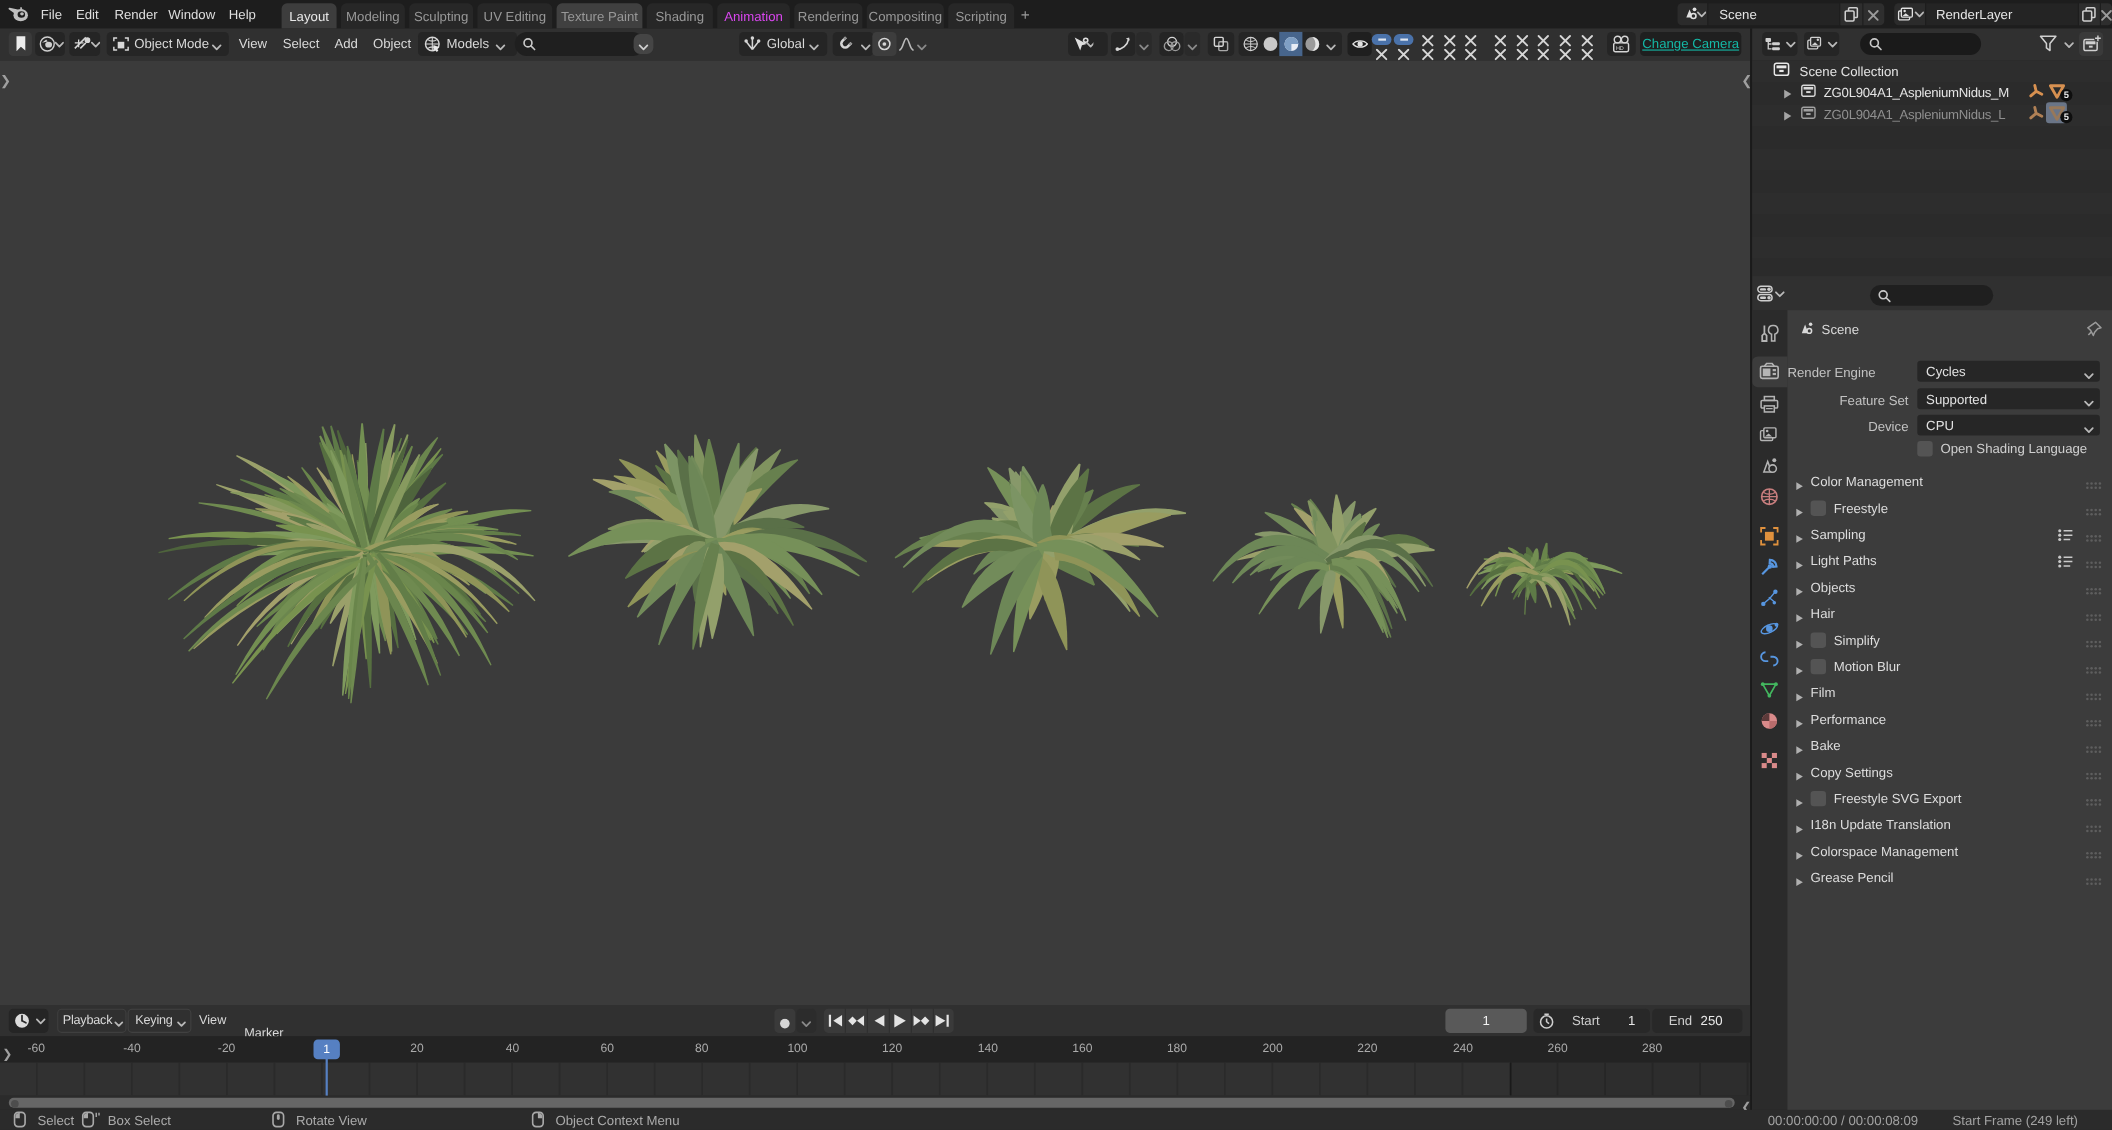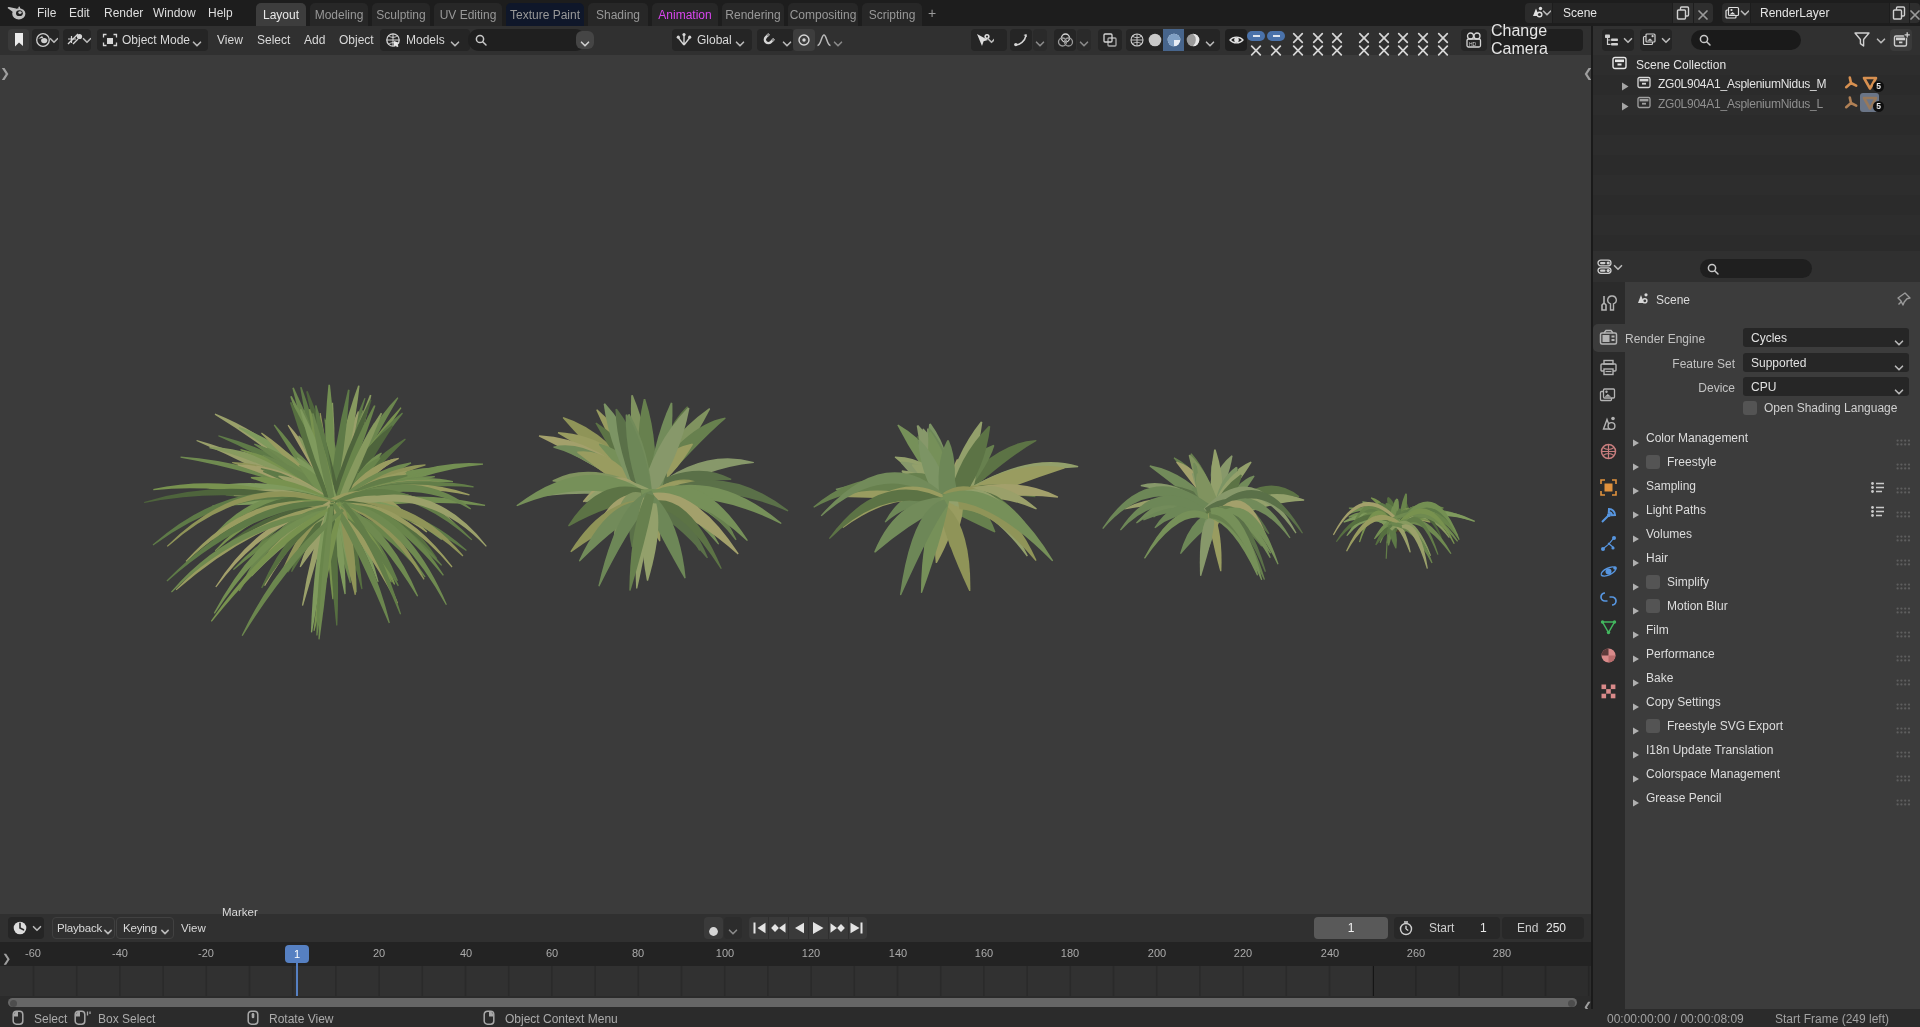--- a/index.html
+++ b/index.html
@@ -28,21 +28,21 @@
     </div>
     <div class="abs" style="left:310px;top:3px;width:58px;height:23px;background:#272727;border-radius:5px 5px 0 0;display:flex;align-items:center;justify-content:center;">
       <span style="font-size:12px;color:#989898;">Modeling</span>
     </div>
     <div class="abs" style="left:372px;top:3px;width:58px;height:23px;background:#272727;border-radius:5px 5px 0 0;display:flex;align-items:center;justify-content:center;">
       <span style="font-size:12px;color:#989898;">Sculpting</span>
     </div>
     <div class="abs" style="left:434px;top:3px;width:68px;height:23px;background:#272727;border-radius:5px 5px 0 0;display:flex;align-items:center;justify-content:center;">
       <span style="font-size:12px;color:#989898;">UV Editing</span>
     </div>
-    <div class="abs" style="left:506px;top:3px;width:78px;height:23px;background:#0f172a;border-radius:5px 5px 0 0;display:flex;align-items:center;justify-content:center;">
+    <div class="abs" style="left:506px;top:3px;width:78px;height:23px;background:#404040;border-radius:5px 5px 0 0;display:flex;align-items:center;justify-content:center;">
       <span style="font-size:12px;color:#989898;">Texture Paint</span>
     </div>
     <div class="abs" style="left:588px;top:3px;width:60px;height:23px;background:#272727;border-radius:5px 5px 0 0;display:flex;align-items:center;justify-content:center;">
       <span style="font-size:12px;color:#989898;">Shading</span>
     </div>
     <div class="abs" style="left:652px;top:3px;width:66px;height:23px;background:#272727;border-radius:5px 5px 0 0;display:flex;align-items:center;justify-content:center;">
       <span style="font-size:12px;color:#d946ef;">Animation</span>
     </div>
     <div class="abs" style="left:722px;top:3px;width:62px;height:23px;background:#272727;border-radius:5px 5px 0 0;display:flex;align-items:center;justify-content:center;">
       <span style="font-size:12px;color:#989898;">Rendering</span>
@@ -738,21 +738,21 @@
         <path d="M1.7000000000000002 1.2000000000000002 L10.3 9.8 M10.3 1.2000000000000002 L1.7000000000000002 9.8" stroke="#d6d6d6" stroke-width="1.7" fill="none" stroke-linecap="round"></path>
       </svg></div>
     <div class="abs" style="left:1461px;top:29px;width:26px;height:22px;background:#252525;border-radius:4px;"></div>
     <div class="abs" style="left:1464px;top:31px;"><svg width="20" height="18" viewBox="0 0 20 18" style="">
         <circle cx="6.5" cy="5" r="3" stroke="#d5d5d5" stroke-width="1.3" fill="none"></circle>
         <circle cx="13" cy="5" r="3" stroke="#d5d5d5" stroke-width="1.3" fill="none"></circle>
         <rect x="3" y="8" width="13.5" height="8" rx="1.5" stroke="#d5d5d5" stroke-width="1.3" fill="none"></rect>
         <text x="5" y="14.8" font-size="5" fill="#d5d5d5" font-family="Liberation Sans">HD</text>
       </svg></div>
     <div class="abs" style="left:1491px;top:29px;width:92px;height:22px;background:#1f1f1f;border-radius:4px;display:flex;align-items:center;justify-content:center;">
-      <span style="font-size:16px;color:#e5e5e5;">Change Camera</span>
+      <span style="font-size:12px;color:#14b8a6;text-decoration:underline;">Change Camera</span>
     </div>
     <div class="abs" style="left:1591px;top:26px;width:2px;height:983px;background:#1a1a1a;"></div>
     <div class="abs" style="left:1593px;top:26px;width:327px;height:29px;background:#303030;"></div>
     <div class="abs" style="left:1602px;top:29px;width:32px;height:22px;background:#252525;border-radius:4px;"></div>
     <div class="abs" style="left:1604px;top:32px;"><svg width="30" height="16" viewBox="0 0 30 16" style="">
         <rect x="1" y="2.5" width="5" height="3.6" rx="0.8" fill="#d0d0d0"></rect>
         <rect x="7" y="6.5" width="7" height="2.6" rx="0.8" fill="#d0d0d0"></rect>
         <rect x="7" y="11" width="7" height="2.6" rx="0.8" fill="#d0d0d0"></rect>
         <path d="M3.5 6v6.4h3 M3.5 8h3" stroke="#d0d0d0" stroke-width="1.2" fill="none"></path>
         <path d="M20.5 6.7 L24 10.3 L27.5 6.7" stroke="#b9b9b9" stroke-width="1.6" fill="none" stroke-linecap="round" stroke-linejoin="round"></path>
@@ -1017,21 +1017,21 @@
         <circle cx="5.4" cy="1.6" r="1.15" fill="#5e5e5e"></circle>
         <circle cx="5.4" cy="5.4" r="1.15" fill="#5e5e5e"></circle>
         <circle cx="9.2" cy="1.6" r="1.15" fill="#5e5e5e"></circle>
         <circle cx="9.2" cy="5.4" r="1.15" fill="#5e5e5e"></circle>
         <circle cx="12.999999999999998" cy="1.6" r="1.15" fill="#5e5e5e"></circle>
         <circle cx="12.999999999999998" cy="5.4" r="1.15" fill="#5e5e5e"></circle>
       </svg></div>
     <div class="abs" style="left:1631px;top:530px;"><svg width="10" height="10" viewBox="0 0 10 10" style="">
         <path d="M2 1.5 8 5 2 8.5Z" fill="#b0b0b0"></path>
       </svg></div>
-    <div class="abs" style="left:1646px;top:527px;font-size:12px;color:#dddddd;">Volumes</div>
+    <div class="abs" style="left:1646px;top:527px;font-size:12px;color:#dddddd;">Objects</div>
     <div class="abs" style="left:1896px;top:531px;"><svg width="17" height="10" viewBox="0 0 17 10" style="">
         <circle cx="1.6" cy="1.6" r="1.15" fill="#5e5e5e"></circle>
         <circle cx="1.6" cy="5.4" r="1.15" fill="#5e5e5e"></circle>
         <circle cx="5.4" cy="1.6" r="1.15" fill="#5e5e5e"></circle>
         <circle cx="5.4" cy="5.4" r="1.15" fill="#5e5e5e"></circle>
         <circle cx="9.2" cy="1.6" r="1.15" fill="#5e5e5e"></circle>
         <circle cx="9.2" cy="5.4" r="1.15" fill="#5e5e5e"></circle>
         <circle cx="12.999999999999998" cy="1.6" r="1.15" fill="#5e5e5e"></circle>
         <circle cx="12.999999999999998" cy="5.4" r="1.15" fill="#5e5e5e"></circle>
       </svg></div>
@@ -1203,21 +1203,21 @@
     <div class="abs" style="left:57px;top:922px;font-size:11.5px;letter-spacing:-0.2px;color:#d9d9d9;">Playback</div>
     <div class="abs" style="left:103px;top:924px;"><svg width="12" height="10" viewBox="0 0 12 10" style="">
         <path d="M1.85 2.38 L5 5.62 L8.15 2.38" stroke="#b9b9b9" stroke-width="1.6" fill="none" stroke-linecap="round" stroke-linejoin="round"></path>
       </svg></div>
     <div class="abs" style="left:116px;top:917px;width:58px;height:22px;border:1px solid #414141;border-radius:4px;"></div>
     <div class="abs" style="left:123px;top:922px;font-size:11.5px;letter-spacing:-0.2px;color:#d9d9d9;">Keying</div>
     <div class="abs" style="left:160px;top:924px;"><svg width="12" height="10" viewBox="0 0 12 10" style="">
         <path d="M1.85 2.38 L5 5.62 L8.15 2.38" stroke="#b9b9b9" stroke-width="1.6" fill="none" stroke-linecap="round" stroke-linejoin="round"></path>
       </svg></div>
     <div class="abs" style="left:181px;top:922px;font-size:11.5px;color:#d9d9d9;">View</div>
-    <div class="abs" style="left:222px;top:906px;font-size:11.5px;color:#d9d9d9;">Marker</div>
+    <div class="abs" style="left:222px;top:934px;font-size:11.5px;color:#d9d9d9;">Marker</div>
     <div class="abs" style="left:704px;top:917px;width:19px;height:22px;background:#3a3a3a;border-radius:4px;"></div>
     <div class="abs" style="left:708px;top:924px;"><svg width="11" height="11" viewBox="0 0 11 11" style="">
         <circle cx="5.5" cy="4.5" r="4.4" fill="#d6d6d6"></circle>
       </svg></div>
     <div class="abs" style="left:724px;top:917px;width:18px;height:22px;background:#2c2c2c;border-radius:4px;"></div>
     <div class="abs" style="left:727px;top:924px;"><svg width="12" height="10" viewBox="0 0 12 10" style="">
         <path d="M2.5 2.2 L6 5.8 L9.5 2.2" stroke="#8a8a8a" stroke-width="1.6" fill="none" stroke-linecap="round" stroke-linejoin="round"></path>
       </svg></div>
     <div class="abs" style="left:749px;top:917px;width:118px;height:22px;background:#3a3a3a;border-radius:4px;"></div>
     <div class="abs" style="left:768px;top:917px;width:1px;height:22px;background:#2f2f2f;"></div>

